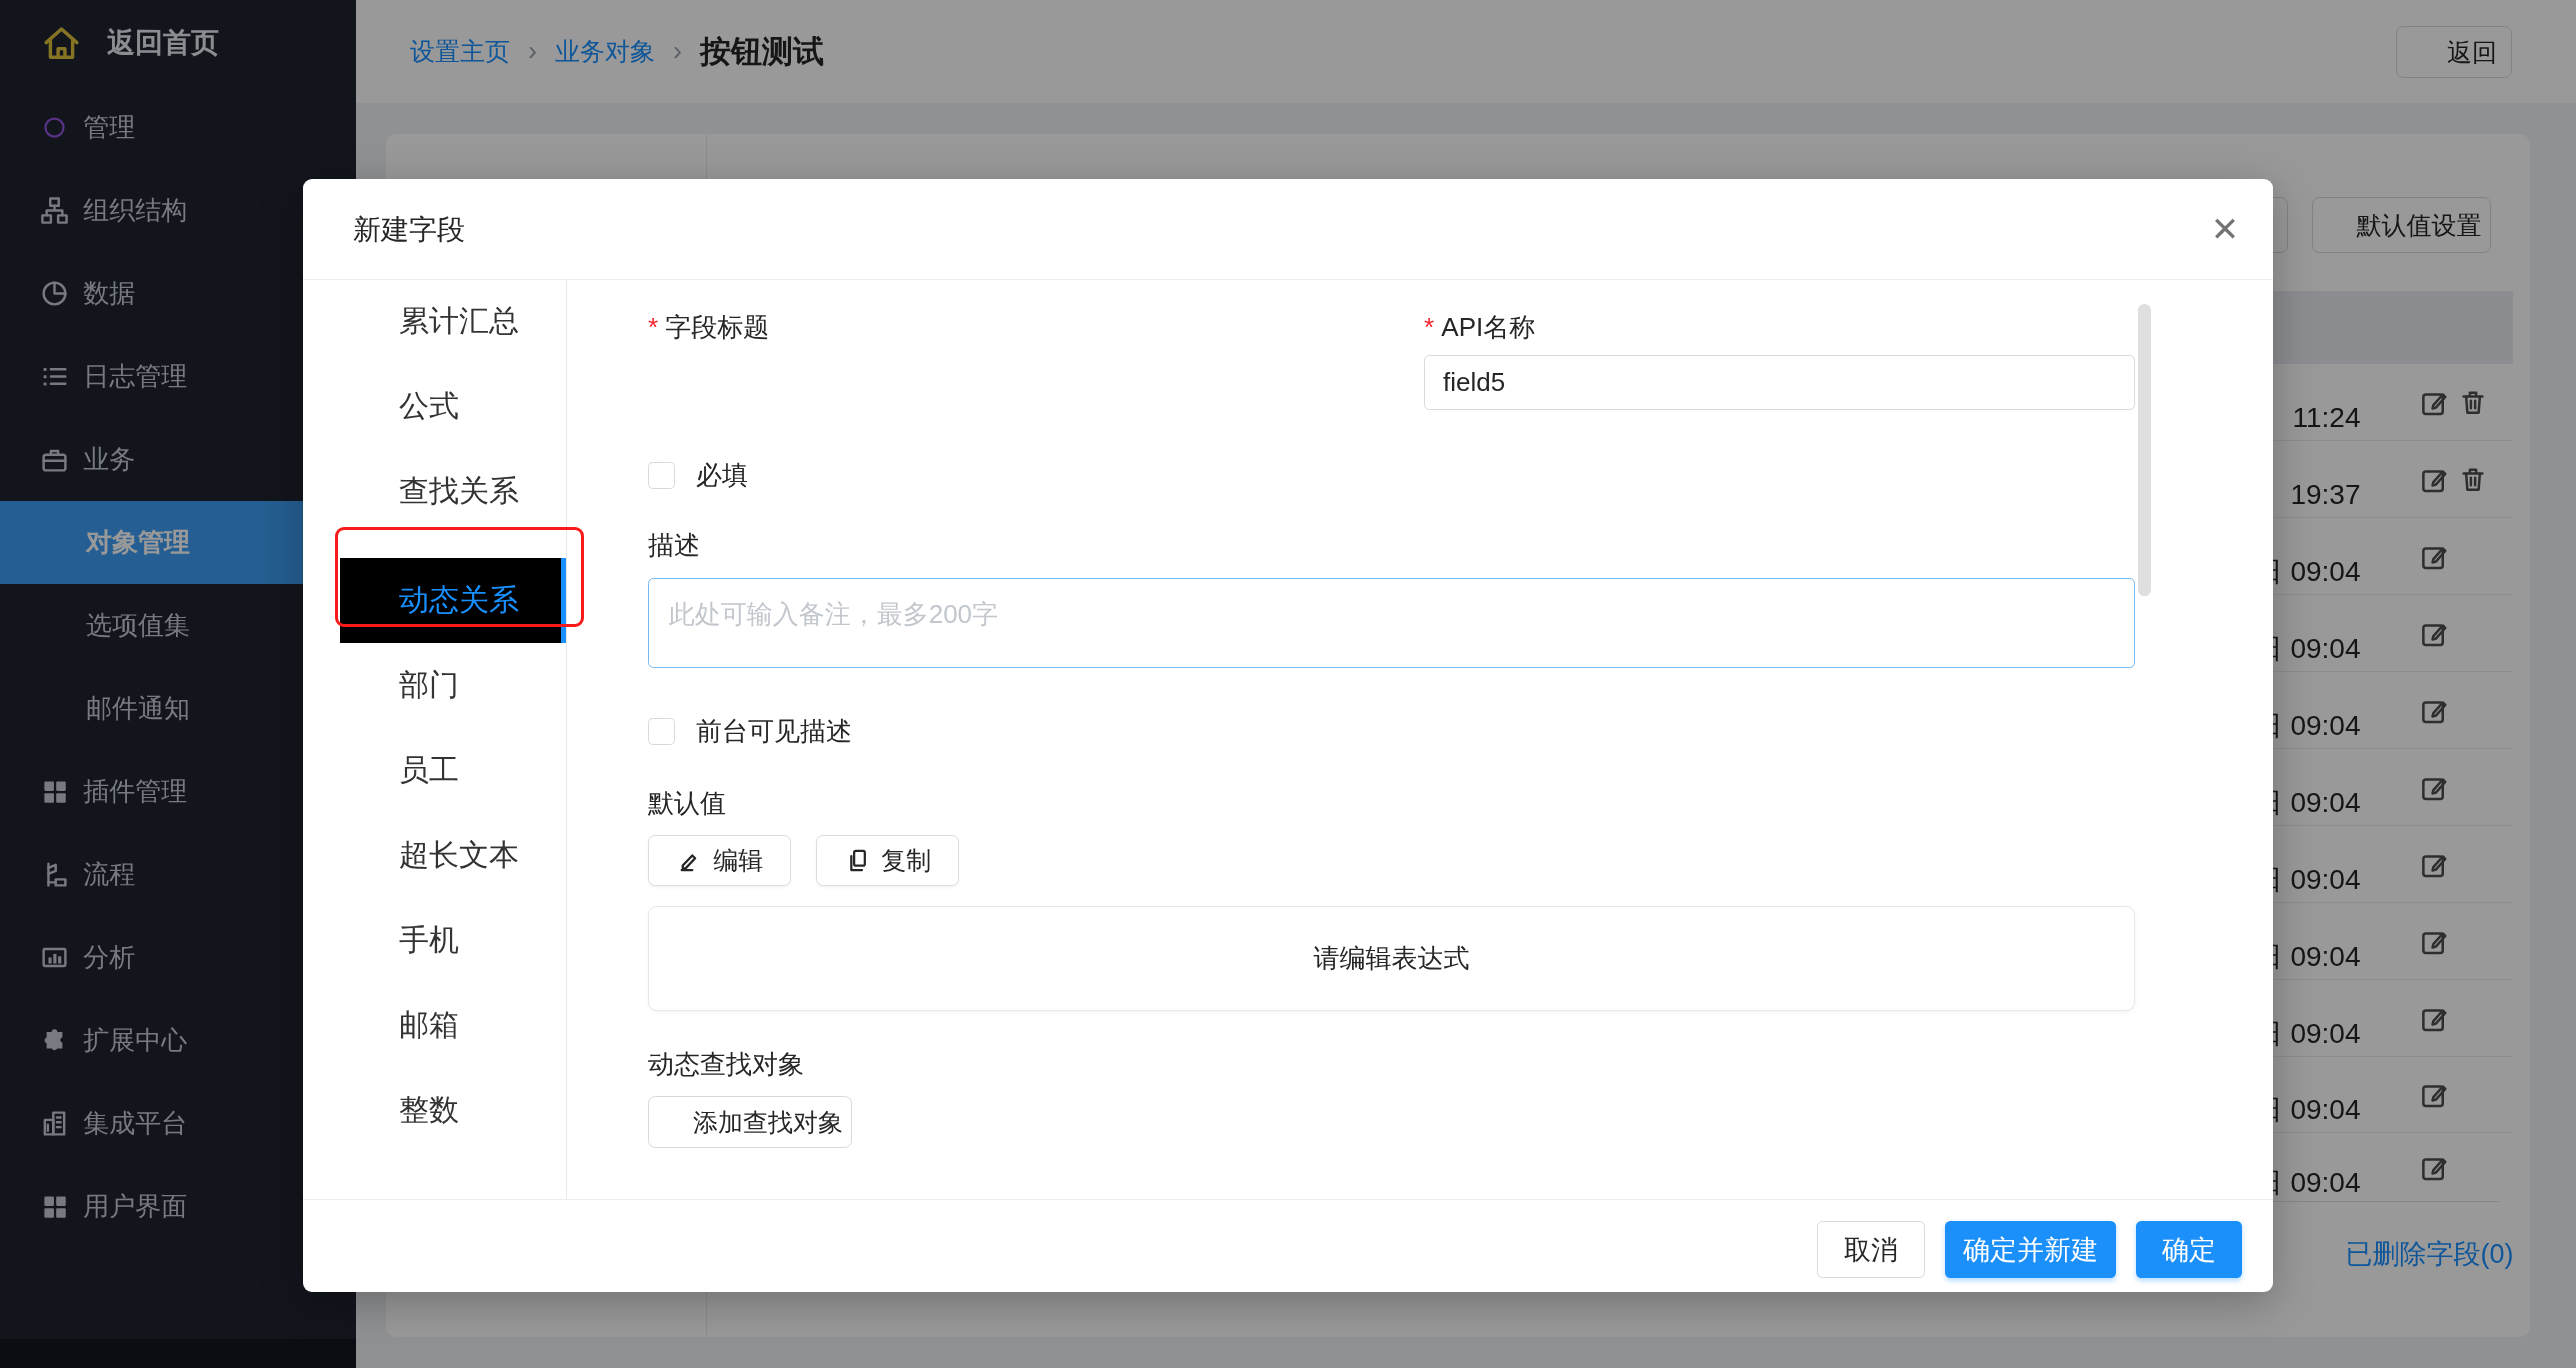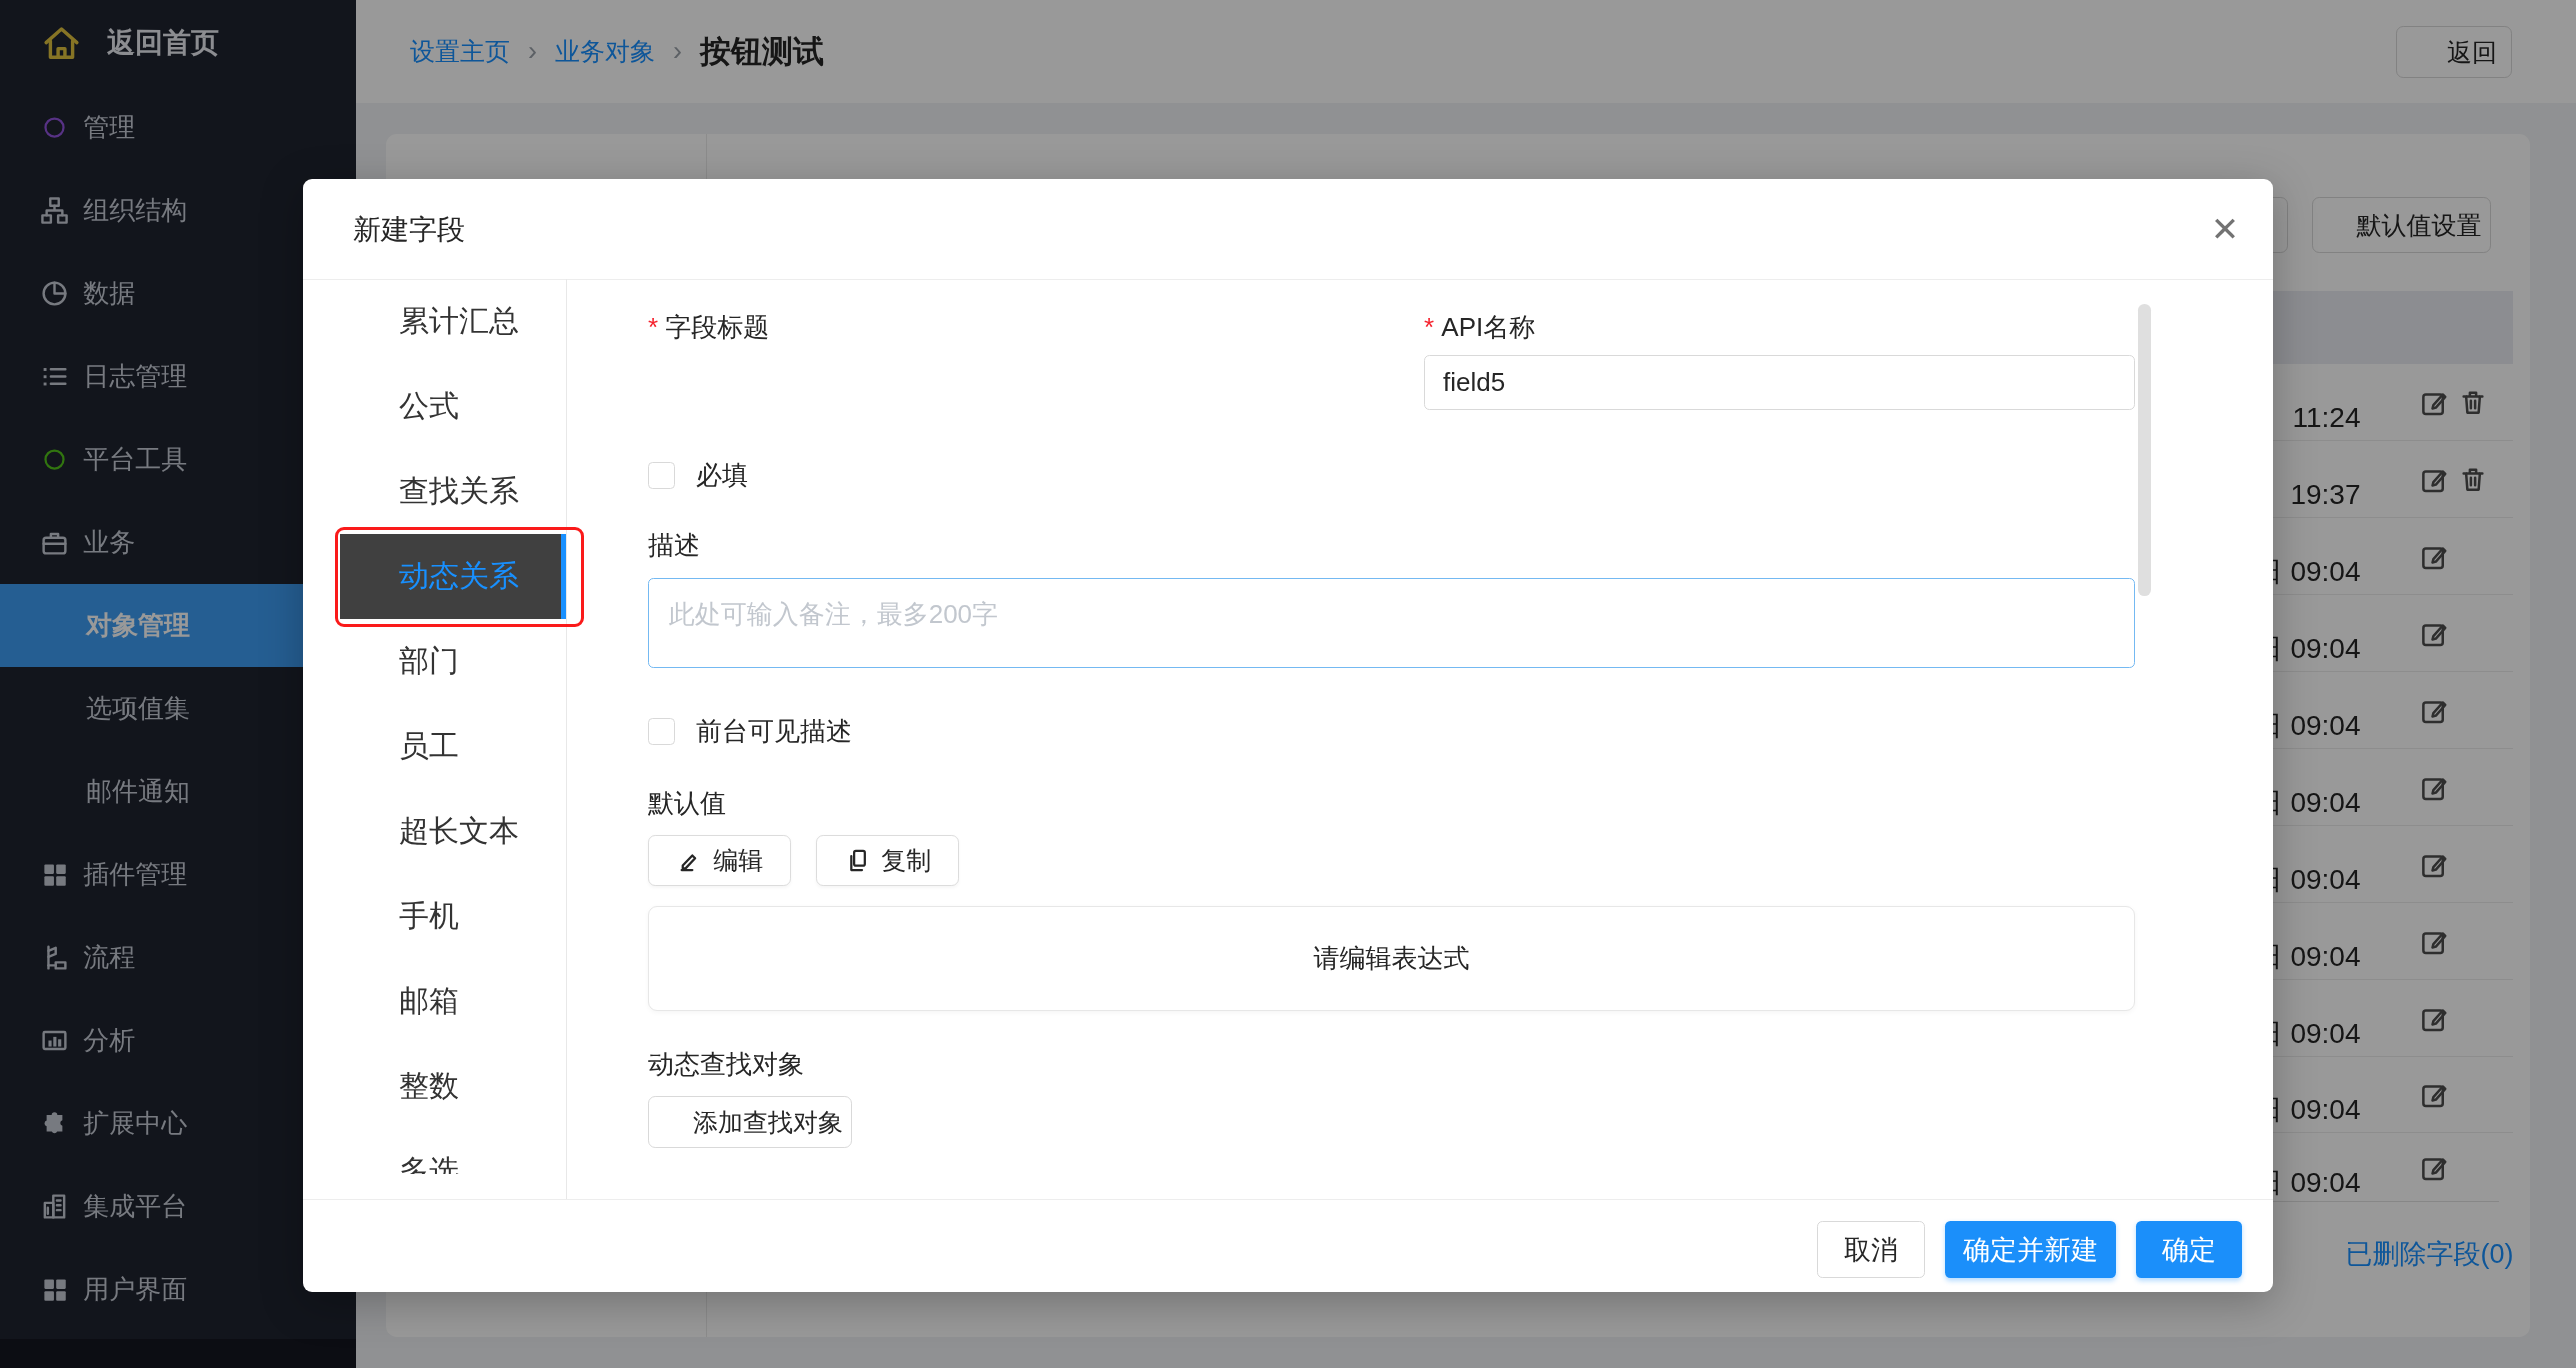--- a/index.html
+++ b/index.html
@@ -38,21 +38,21 @@
   .deleted-link{position:absolute;right:16px;top:1102px;font-size:27px;color:#1890ff;cursor:pointer;}
   
   .overlay{position:absolute;inset:0;background:rgba(0,0,0,0.40);z-index:10;}
   .modal{position:absolute;left:303px;top:179px;width:1970px;height:1113px;background:#fff;border-radius:9px;box-shadow:0 10.7px 43px rgba(0,0,0,.25);z-index:20;}
   .m-title{position:absolute;left:50px;top:32px;font-size:28px;font-weight:500;color:#262626;}
   .m-close{position:absolute;left:1895px;top:23px;width:54px;height:54px;display:flex;align-items:center;justify-content:center;font-size:34px;color:#737373;cursor:pointer;}
   .m-hdiv{position:absolute;left:0;top:100px;width:100%;height:0.9px;background:#ededed;}
   .m-nav{position:absolute;left:0;top:100px;width:263px;height:895px;overflow:hidden;}
   .m-nav-divider{position:absolute;left:263px;top:100px;height:920px;width:0.9px;background:#e8e8e8;}
   .mnav-item{height:85px;display:flex;align-items:center;padding-left:96px;font-size:30px;color:#333;cursor:pointer;}
-  .mnav-item.active{margin-left:37px;padding-left:59px;background:#404040;color:#1890ff;border-right:5.4px solid #1890ff;}
+  .mnav-item.active{margin-left:37px;padding-left:59px;background:#000000;color:#1890ff;border-right:5.4px solid #1890ff;margin-top:24px;}
   .red-box{position:absolute;left:32px;top:348px;width:249px;height:100px;border:3.6px solid #fa1a1a;border-radius:9px;pointer-events:none;}
   .flabel{position:absolute;font-size:26px;color:#262626;display:flex;align-items:center;}
   .req{color:#f5222d;margin-right:7.2px;font-size:26px;}
   .inp{position:absolute;height:55px;background:#fff;border:1.8px solid #d9d9d9;border-radius:5.4px;display:flex;align-items:center;padding-left:18px;font-size:26px;color:#262626;}
   .inp.focused{border-color:#1890ff;box-shadow:0 0 0 4.5px rgba(24,144,255,.15);}
   .caret{display:inline-block;width:1.8px;height:32px;background:#333;margin-right:3.6px;}
   .ph{color:#c2c7ce;}
   .chk{position:absolute;width:27px;height:27px;border:1.8px solid #d9d9d9;border-radius:4.5px;background:#fff;cursor:pointer;}
   .tarea{position:absolute;left:345px;top:399px;width:1487px;height:90px;border:1.8px solid #74b9f2;border-radius:5.4px;background:#fff;padding:18px 19.7px;font-size:26px;}
   .mini-btn{position:absolute;width:143px;height:51px;border:1.8px solid #dcdcdc;border-radius:7.2px;background:#fff;display:flex;align-items:center;justify-content:center;gap:10.7px;font-size:25px;color:#262626;box-shadow:0 1.8px 3.6px rgba(0,0,0,.04);cursor:pointer;}
@@ -115,28 +115,20 @@
             <svg class="ic-svg" width="29" height="29" viewBox="0 0 24 24">
               <path d="M9 6h12M9 12h12M9 18h12"></path>
               <rect x="3" y="5" width="2.4" height="2.4" fill="currentColor" stroke="none"></rect>
               <rect x="3" y="11" width="2.4" height="2.4" fill="currentColor" stroke="none"></rect>
               <rect x="3" y="17" width="2.4" height="2.4" fill="currentColor" stroke="none"></rect>
             </svg>
           </span>
         <span>日志管理</span>
       </div>
       <div class="side-item">
-        <span class="ic" style="color:#52c41a;">
-            <svg class="ic-svg" width="27" height="27" viewBox="0 0 24 24">
-              <circle cx="12" cy="12" r="8"></circle>
-            </svg>
-          </span>
-        <span>平台工具</span>
-      </div>
-      <div class="side-item">
         <span class="ic">
             <svg class="ic-svg" width="29" height="29" viewBox="0 0 24 24">
               <rect x="3" y="8" width="18" height="13" rx="2"></rect>
               <path d="M9 8V5h6v3M3 13h18"></path>
             </svg>
           </span>
         <span>业务</span>
       </div>
       <div class="side-item sub active">
         <span>对象管理</span>

